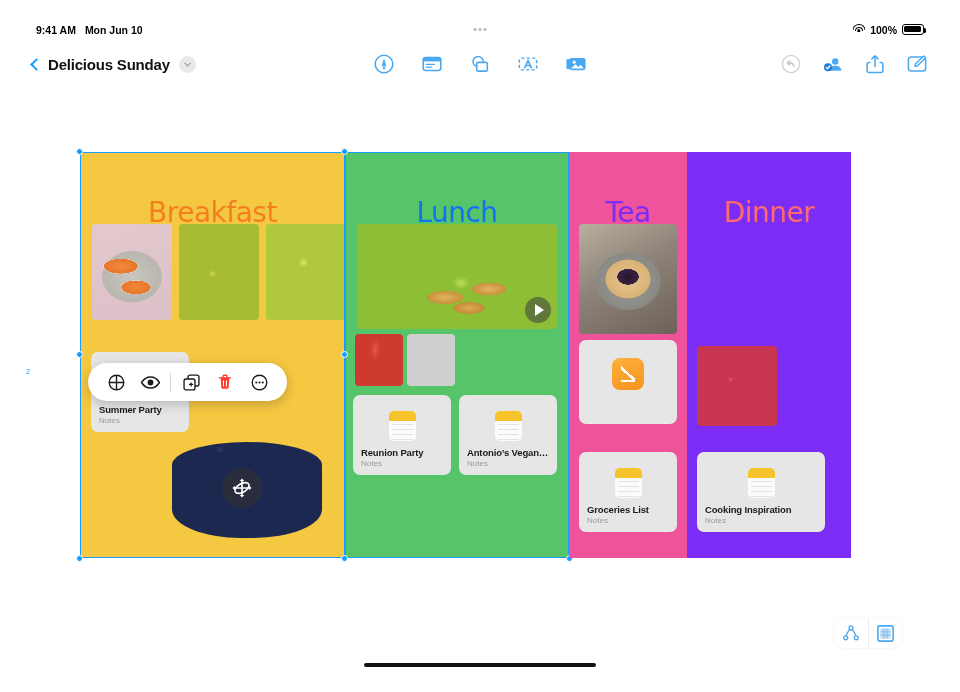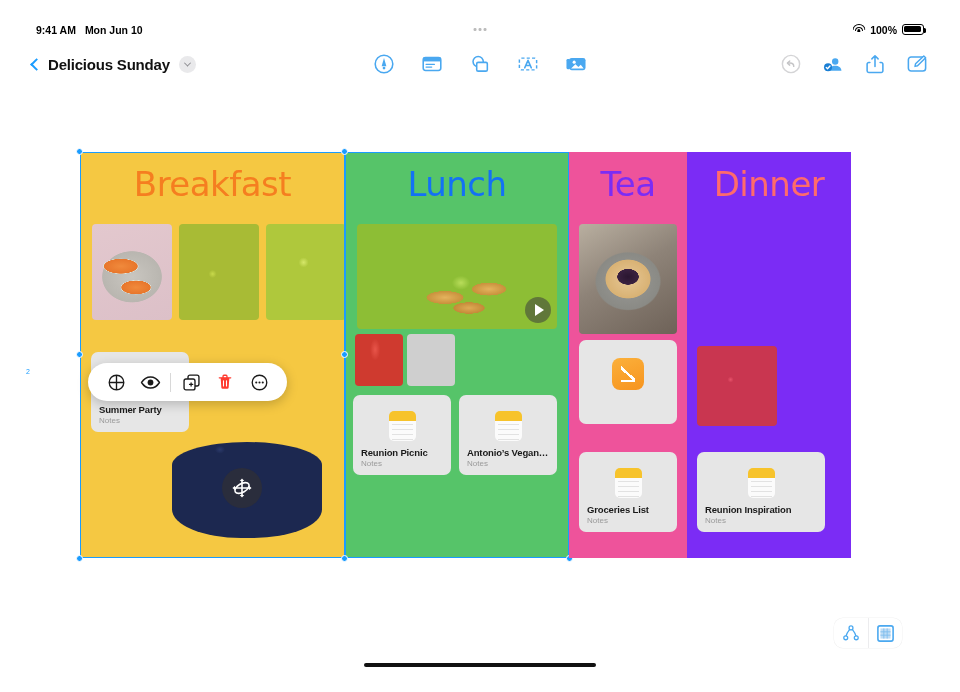--- a/index.html
+++ b/index.html
@@ -88,23 +88,24 @@
     display:flex;
     height:406px;
   }
   .column{ position:relative; }
   .col-breakfast{ width:265px; background:#F5C842; }
   .col-lunch{ width:224px; background:#56C469; }
   .col-tea{ width:118px; background:#EE539B; }
   .col-dinner{ width:164px; background:#7B2CF5; }
 
   .col-title{
-    font-size:34px; font-weight:normal; text-align:center;
+    font-size:28px; font-weight:normal; text-align:center;
     padding-top:12px; letter-spacing:-0.5px;
     font-family:"DejaVu Sans", sans-serif;
+    margin-top:32px;
   }
   .col-breakfast .col-title{ color:#F57E20; }
   .col-lunch .col-title{ color:#1371F5; }
   .col-tea .col-title{ color:#7B2CF5; }
   .col-dinner .col-title{ color:#FF6B6B; }
 
   
   .photo{
     border-radius:4px; overflow:hidden; position:relative;
     background:#cfcfcf;
@@ -487,21 +488,21 @@
                 <i></i>
               </div>
         </div>
 
         <div class="photo img-stack1" style="position:absolute;left:10px;top:182px;width:48px;height:52px;"></div>
         <div class="photo img-stack2" style="position:absolute;left:62px;top:182px;width:48px;height:52px;"></div>
 
         <div class="note-card" style="position:absolute;left:8px;top:243px;width:98px;height:80px;">
           <div class="note-glyph"></div>
           <div class="note-meta">
-            <div class="note-title">Reunion Picnic</div>
+            <div class="note-title">Reunion Party</div>
             <div class="note-sub">Notes</div>
           </div>
         </div>
 
         <div class="note-card" style="position:absolute;left:114px;top:243px;width:98px;height:80px;">
           <div class="note-glyph"></div>
           <div class="note-meta">
             <div class="note-title">Antonio’s Vegan Tacos</div>
             <div class="note-sub">Notes</div>
           </div>
@@ -534,21 +535,21 @@
 
       <div class="column col-dinner">
         <div class="col-title">Dinner</div>
 
 
         <div class="photo img-salad" style="position:absolute;left:10px;top:194px;width:80px;height:80px;"></div>
 
         <div class="note-card" style="position:absolute;left:10px;top:300px;width:128px;height:80px;">
           <div class="note-glyph"></div>
           <div class="note-meta">
-            <div class="note-title">Reunion Inspiration</div>
+            <div class="note-title">Cooking Inspiration</div>
             <div class="note-sub">Notes</div>
           </div>
         </div>
       </div>
 
     </div>
 
     <div id="context-menu" style="left:70px;top:277px;">
       <span class="cm-item">
         <svg width="19" height="19" viewBox="0 0 24 24" fill="none">

